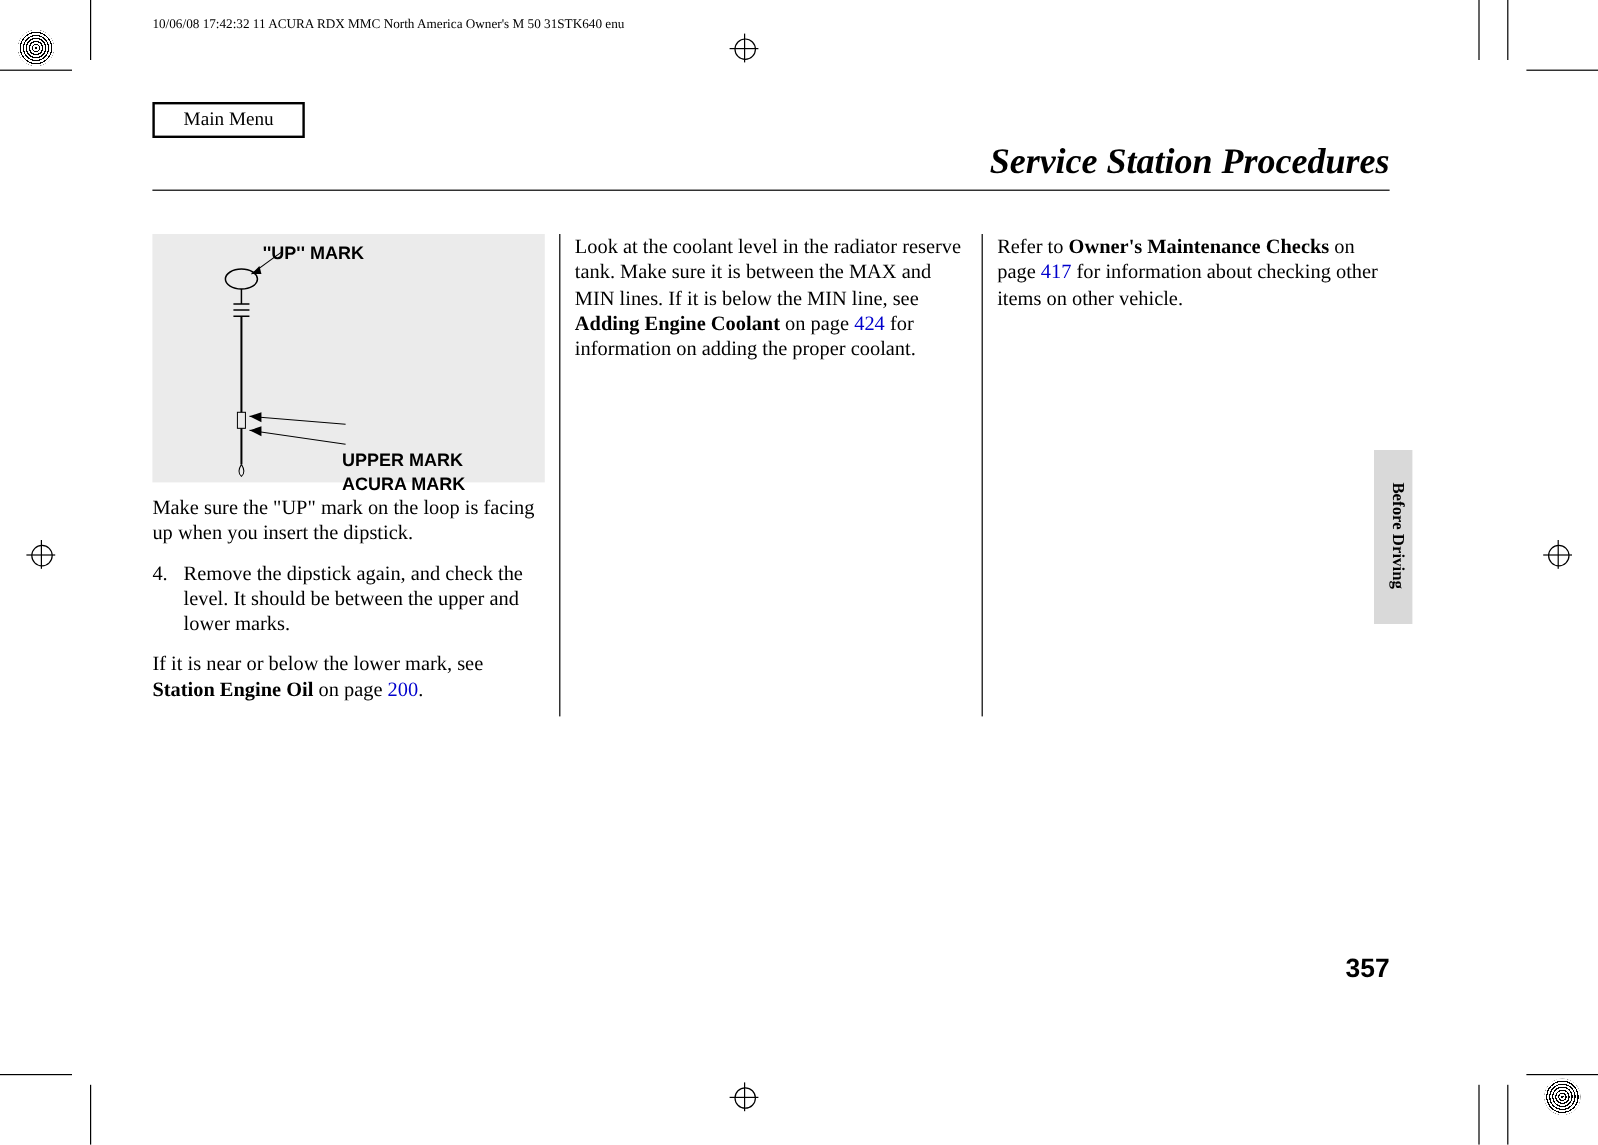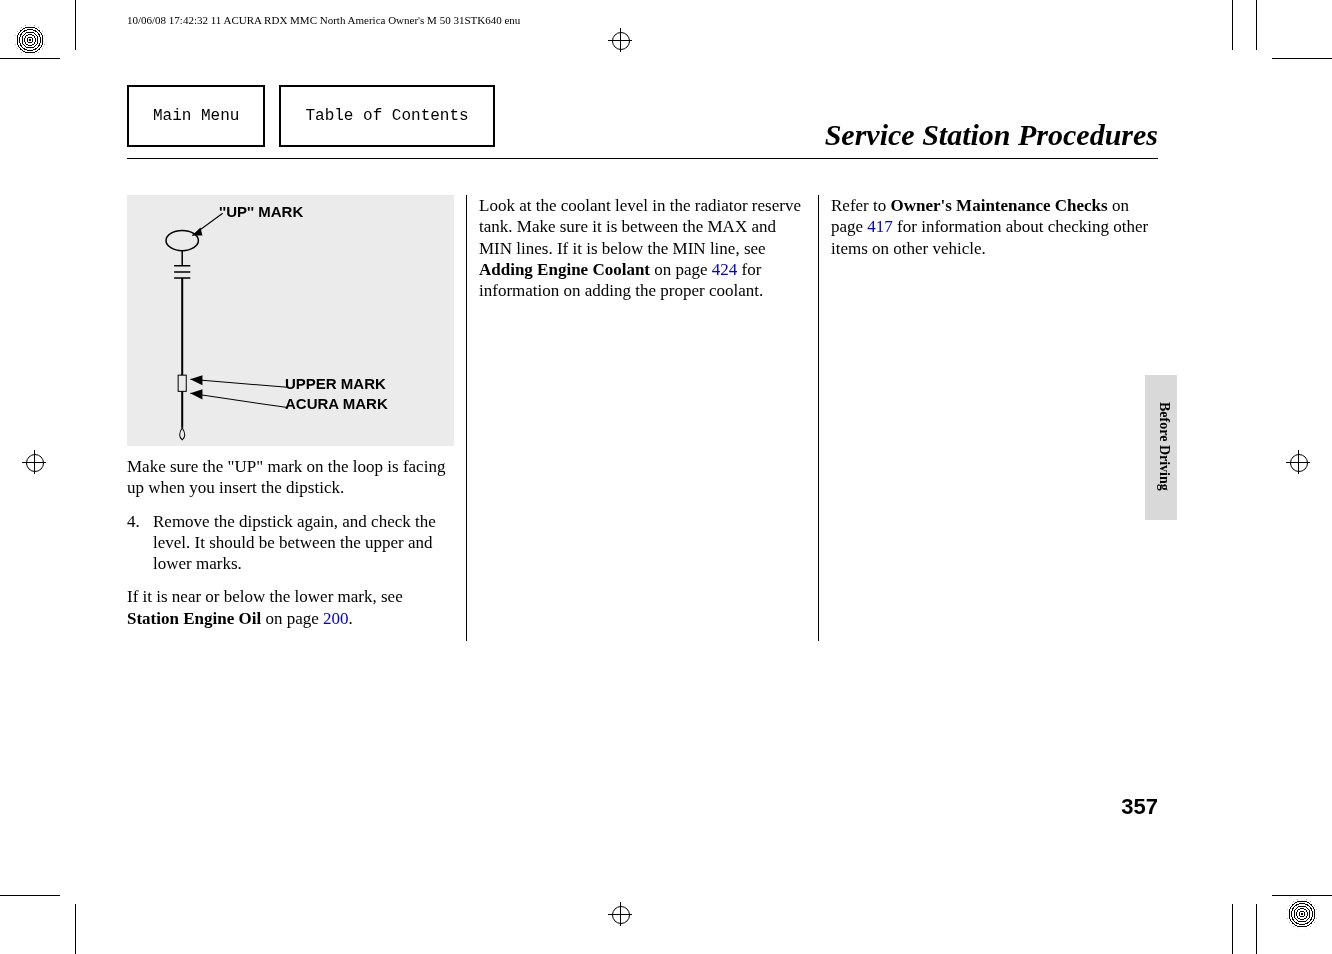--- a/index.html
+++ b/index.html
@@ -23,23 +23,23 @@
   .nav-buttons {
     position: absolute;
     top: 85px;
     left: 127px;
     display: flex;
     gap: 14px;
   }
   .nav-btn {
     border: 2px solid #000;
     background: #fff;
-    font-family: Liberation Mono, monospace;
+    font-family: Liberation Serif, serif;
     font-size: 16px;
-    padding: 20px 24px;
+    padding: 4px 24px;
     cursor: pointer;
   }
   .page-title {
     position: absolute;
     top: 118px;
     right: 174px;
     font-size: 30px;
     font-weight: bold;
     font-family: 'Times New Roman', serif;
     font-style: italic;
@@ -66,21 +66,21 @@
     color: #000;
   }
   .col1 { padding-right: 12px; }
   .col2 { padding: 0 12px; border-left: 1px solid #000; border-right: 1px solid #000; }
   .col3 { padding-left: 12px; }
   .figure {
     background: #ebebeb;
     position: relative;
     margin-bottom: 10px;
   }
-  .fig1 { height: 251px; }
+  .fig1 { height: 207px; }
   .fig2 { height: 263px; }
   .fig-label {
     position: absolute;
     font-family: Arial, Helvetica, sans-serif;
     font-weight: bold;
     font-size: 15px;
     color: #000;
   }
   .indent { margin-left: 26px; }
   .para { margin: 0 0 12px 0; }
@@ -151,21 +151,20 @@
 <div class="reg-mark" style="top:450px;right:22px">
     <div class="reg-circle"></div>
   </div>
 <div class="swirl" style="top:25px;left:15px"></div>
 <div class="swirl" style="bottom:25px;right:15px"></div>
 
 <div class="header-meta">10/06/08 17:42:32   11 ACURA RDX MMC North America Owner's M 50 31STK640 enu</div>
 
 <div class="nav-buttons">
   <button class="nav-btn">Main Menu</button>
-  <button class="nav-btn">Table of Contents</button>
 </div>
 
 <div class="page-title">Service Station Procedures</div>
 <div class="title-rule"></div>
 
 <div class="content">
 
   <div class="col col1">
     <div class="figure fig1">
       <svg width="100%" height="100%" viewBox="0 0 314 248">

